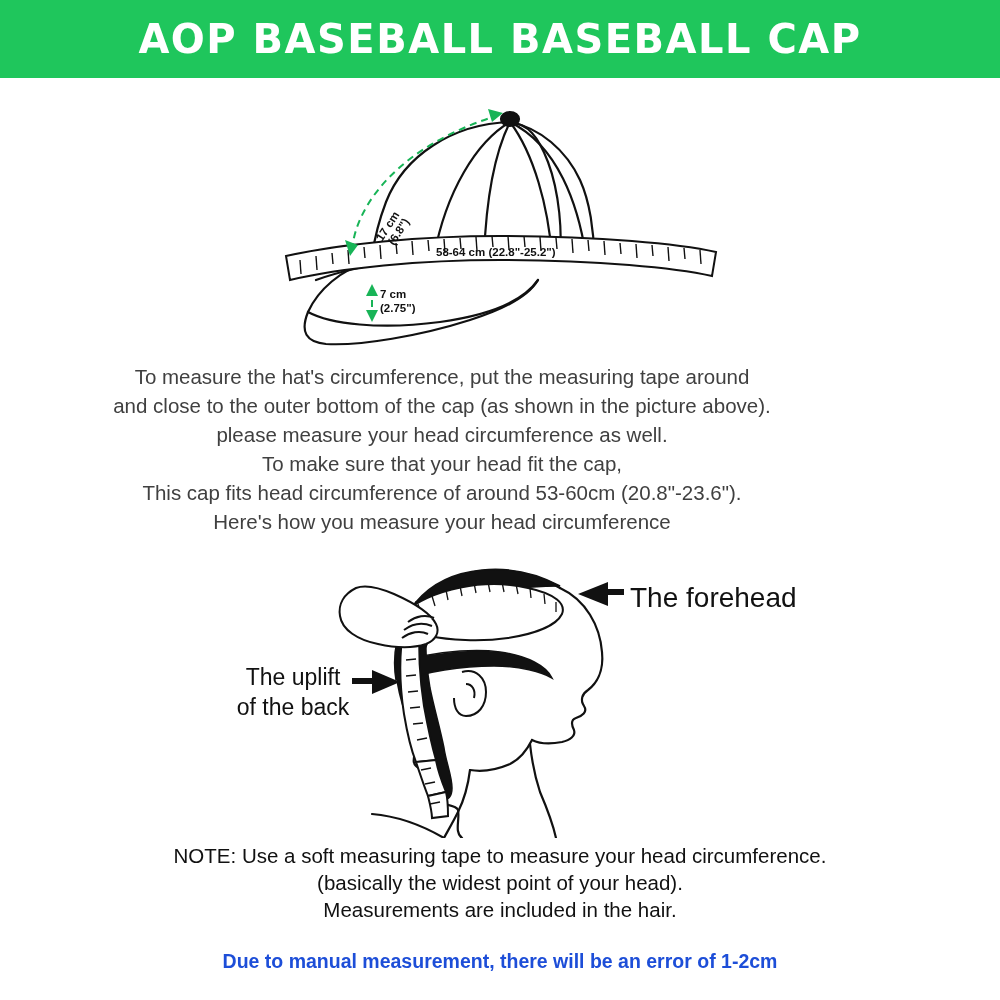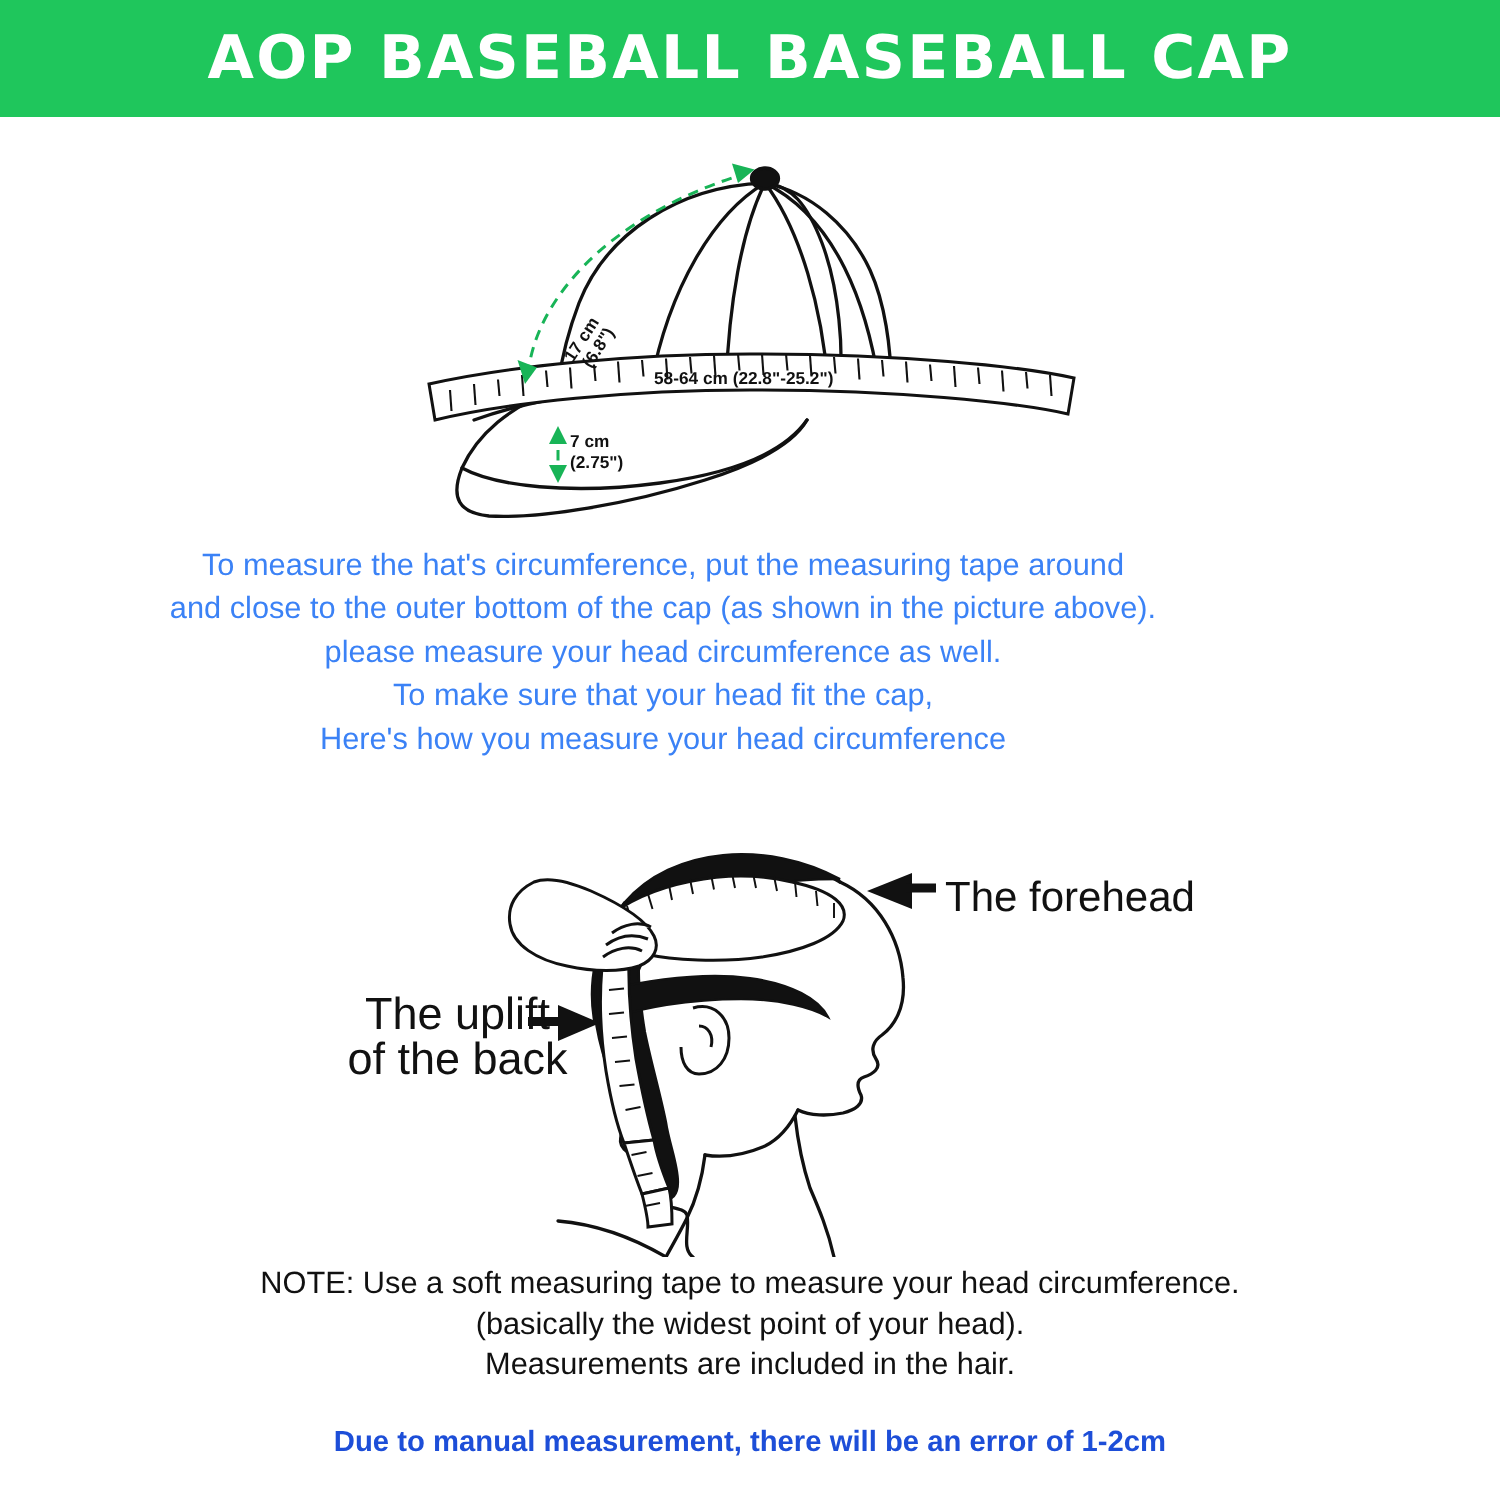--- a/index.html
+++ b/index.html
@@ -48,21 +48,21 @@
 
   
   .instructions {
     position: absolute;
     left: 0;
     top: 362px;
     width: 884px;
     text-align: center;
     font-size: 20.5px;
     line-height: 29px;
-    color: #3b82f6;
+    color: #404040;
   }
   .instructions .line {
     display: block;
     white-space: pre;
   }
 
   
   .head-figure {
     position: absolute;
     left: 0;
@@ -73,25 +73,25 @@
   .label-forehead {
     position: absolute;
     left: 630px;
     top: 582px;
     font-size: 28px;
     color: #111111;
     white-space: nowrap;
   }
   .label-uplift {
     position: absolute;
-    left: 230px;
+    left: 218px;
     top: 662px;
     width: 150px;
     text-align: center;
-    font-size: 30px;
+    font-size: 23px;
     line-height: 30px;
     color: #111111;
   }
   .label-uplift .line { display: block; white-space: pre; }
 
   
   .notes {
     position: absolute;
     left: 0;
     top: 842px;
@@ -201,20 +201,21 @@
     <text x="380" y="214" font-family="Liberation Sans, sans-serif" font-size="11.5" font-weight="bold" fill="#111111">7 cm</text>
     <text x="380" y="228" font-family="Liberation Sans, sans-serif" font-size="11.5" font-weight="bold" fill="#111111">(2.75")</text>
   </svg>
 </div>
 
 <div class="instructions">
   <span class="line">To measure the hat's circumference, put the measuring tape around</span>
   <span class="line">and close to the outer bottom of the cap (as shown in the picture above).</span>
   <span class="line">please measure your head circumference as well.</span>
   <span class="line">To make sure that your head fit the cap,</span>
+  <span class="line">This cap fits head circumference of around 53-60cm (20.8"-23.6").</span>
   <span class="line">Here's how you measure your head circumference</span>
 </div>
 
 <div class="head-figure">
   <svg width="1000" height="290" viewBox="0 0 1000 290" xmlns="http://www.w3.org/2000/svg">
 
     <g fill="none" stroke="#111111" stroke-width="2.2" stroke-linejoin="round" stroke-linecap="round">
       <path d="M560,40 C516,14 452,16 420,52 C398,78 394,110 398,136
                C402,160 410,176 414,190 C418,206 410,212 416,218
                C422,224 430,222 434,228 C438,236 430,246 436,252

